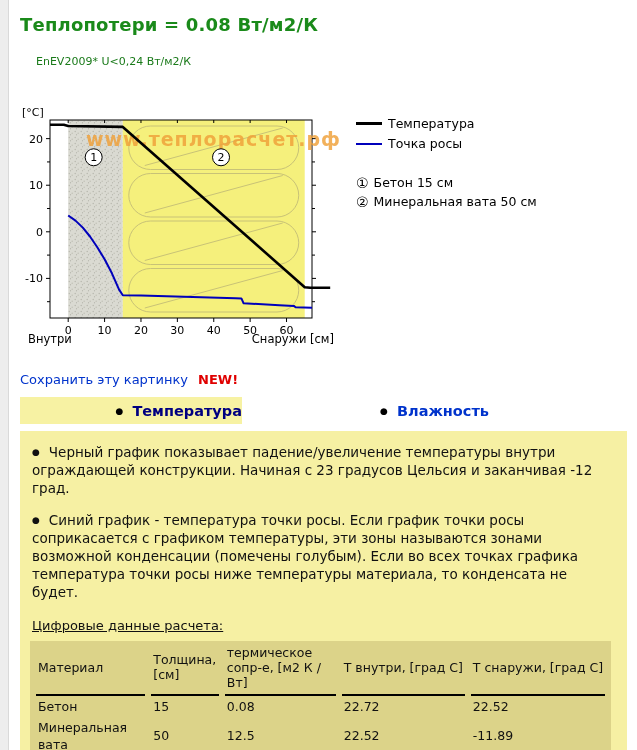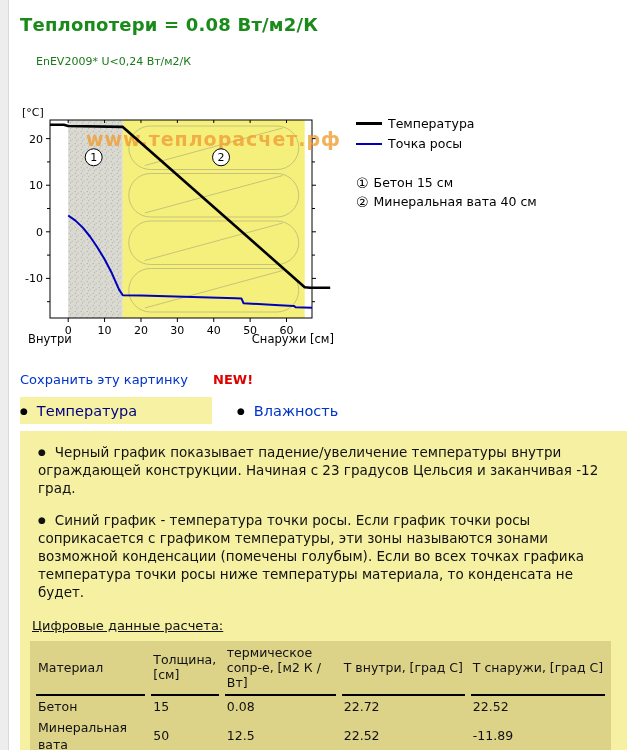--- a/index.html
+++ b/index.html
@@ -28,36 +28,36 @@
   .legend-item{display:flex;align-items:center;margin-bottom:5px}
   .sw{display:inline-block;width:26px;height:0;margin-right:6px}
   .sw-temp{border-top:3px solid #000}
   .sw-dew{border-top:2px solid #0000bb}
   .layers{margin-top:24px}
   .layer{margin-bottom:4px;display:flex;align-items:center}
   .layer .glyph{font-size:14px;margin-right:5px;line-height:1}
 
   .save-link{margin-top:26px;font-size:13px}
   .save-link a{color:#0033cc;text-decoration:none;cursor:pointer}
-  .new-badge{color:#e00000;font-weight:bold;margin-left:21px}
+  .new-badge{color:#e00000;font-weight:bold;margin-left:6px}
 
   .tabs{display:flex;margin-top:10px}
   .tab{
-    width:192px;text-align:left;padding:6px 0 5px 0;
-    font-size:14.5px;font-weight:normal;color:#0033cc;cursor:pointer;
+    width:222px;text-align:right;padding:6px 0 5px 0;
+    font-size:14.5px;font-weight:bold;color:#0033cc;cursor:pointer;
   }
   .tab + .tab{margin-left:25px}
   .tab .dot{color:#000;font-size:9px;vertical-align:2px;margin-right:9px}
   .tab.active{background:#f7f2a3;color:#000080}
 
   .info-box{
     margin-top:7px;background:#f6f0a3;
     padding:13px 10px 10px 10px;font-size:13.5px;line-height:1.32;
   }
-  .info-box p{margin:0 0 15px 8px}
+  .info-box p{margin:0 0 15px 2px}
   .info-box .b{font-size:9px;vertical-align:2px;margin-right:9px}
 
   .table-title{
     font-size:13px;text-decoration:underline;margin:4px 0 7px 2px;
   }
   table.calc{
     width:99%;background:#dcd389;
     border-collapse:separate;border-spacing:6px 0;
     font-size:12.5px;
   }
@@ -164,21 +164,21 @@
         <span class="sw sw-dew"></span>
         <span>Точка росы</span>
       </div>
       <div class="layers">
         <div class="layer">
           <span class="glyph">①</span>
           <span>Бетон 15 см</span>
         </div>
         <div class="layer">
           <span class="glyph">②</span>
-          <span>Минеральная вата 40 см</span>
+          <span>Минеральная вата 50 см</span>
         </div>
       </div>
     </div>
   </div>
 
   <div class="save-link">
     <a>Сохранить эту картинку</a>
     <span class="new-badge">NEW!</span>
   </div>
 

